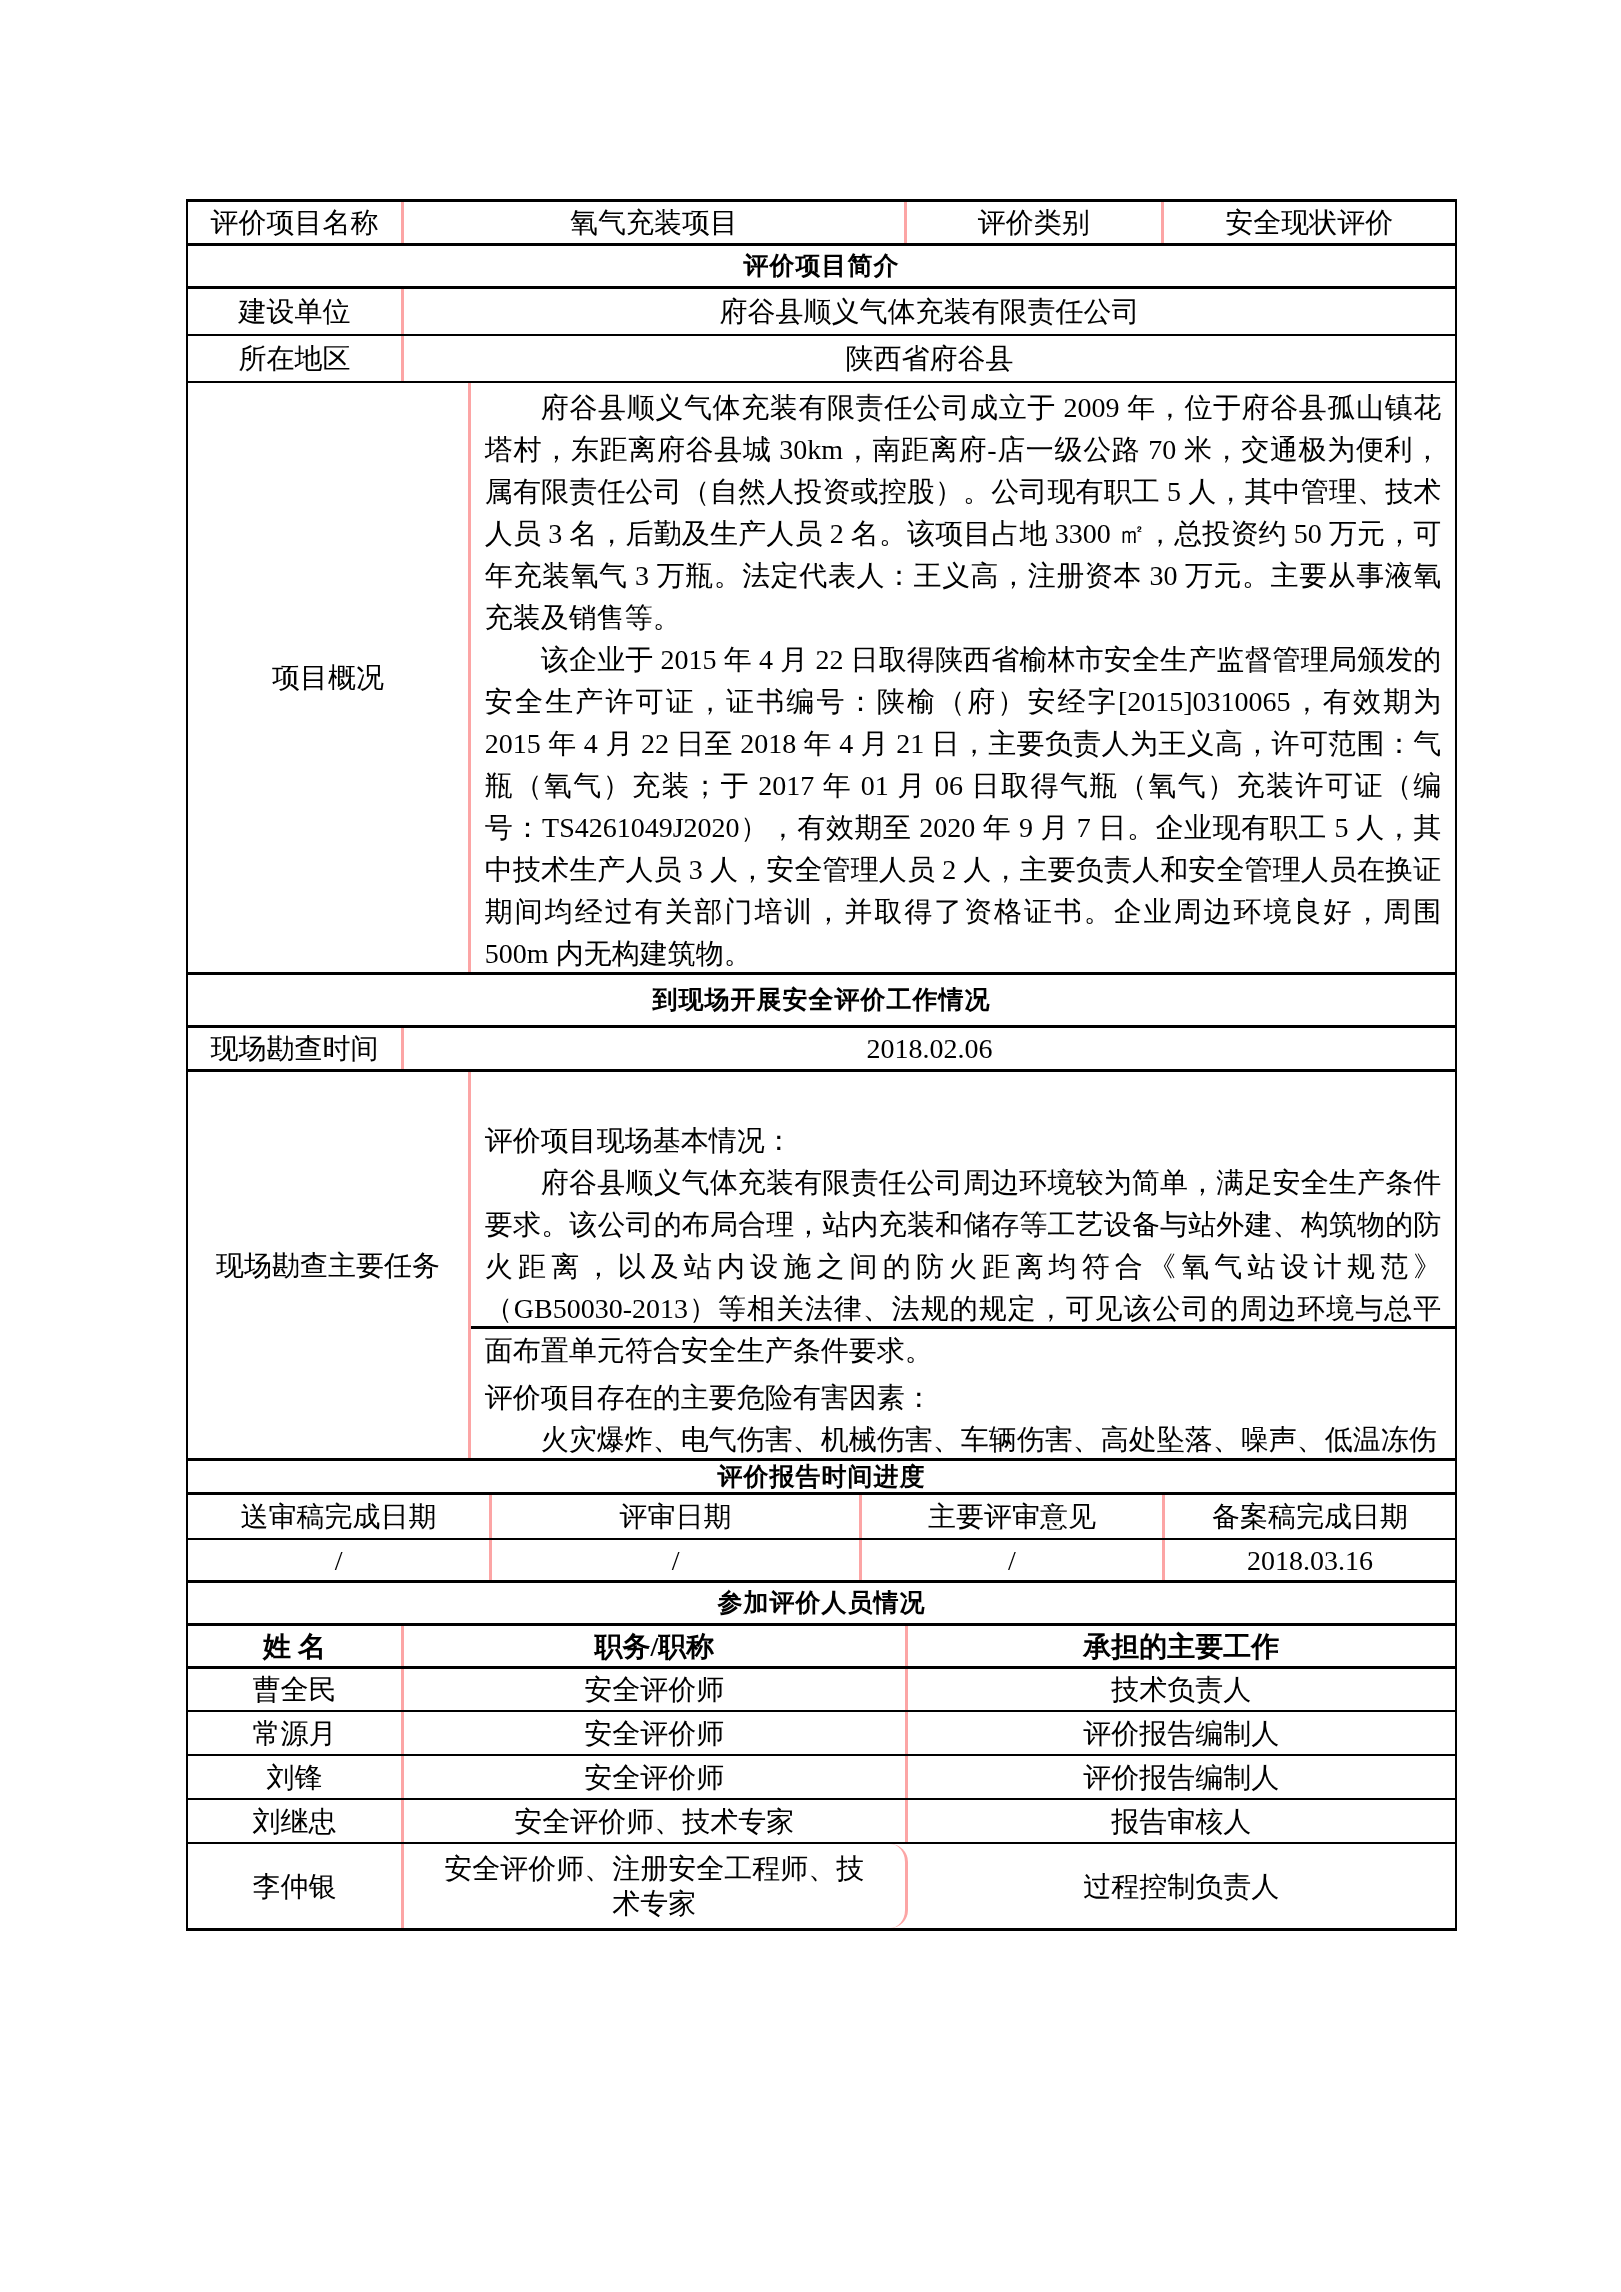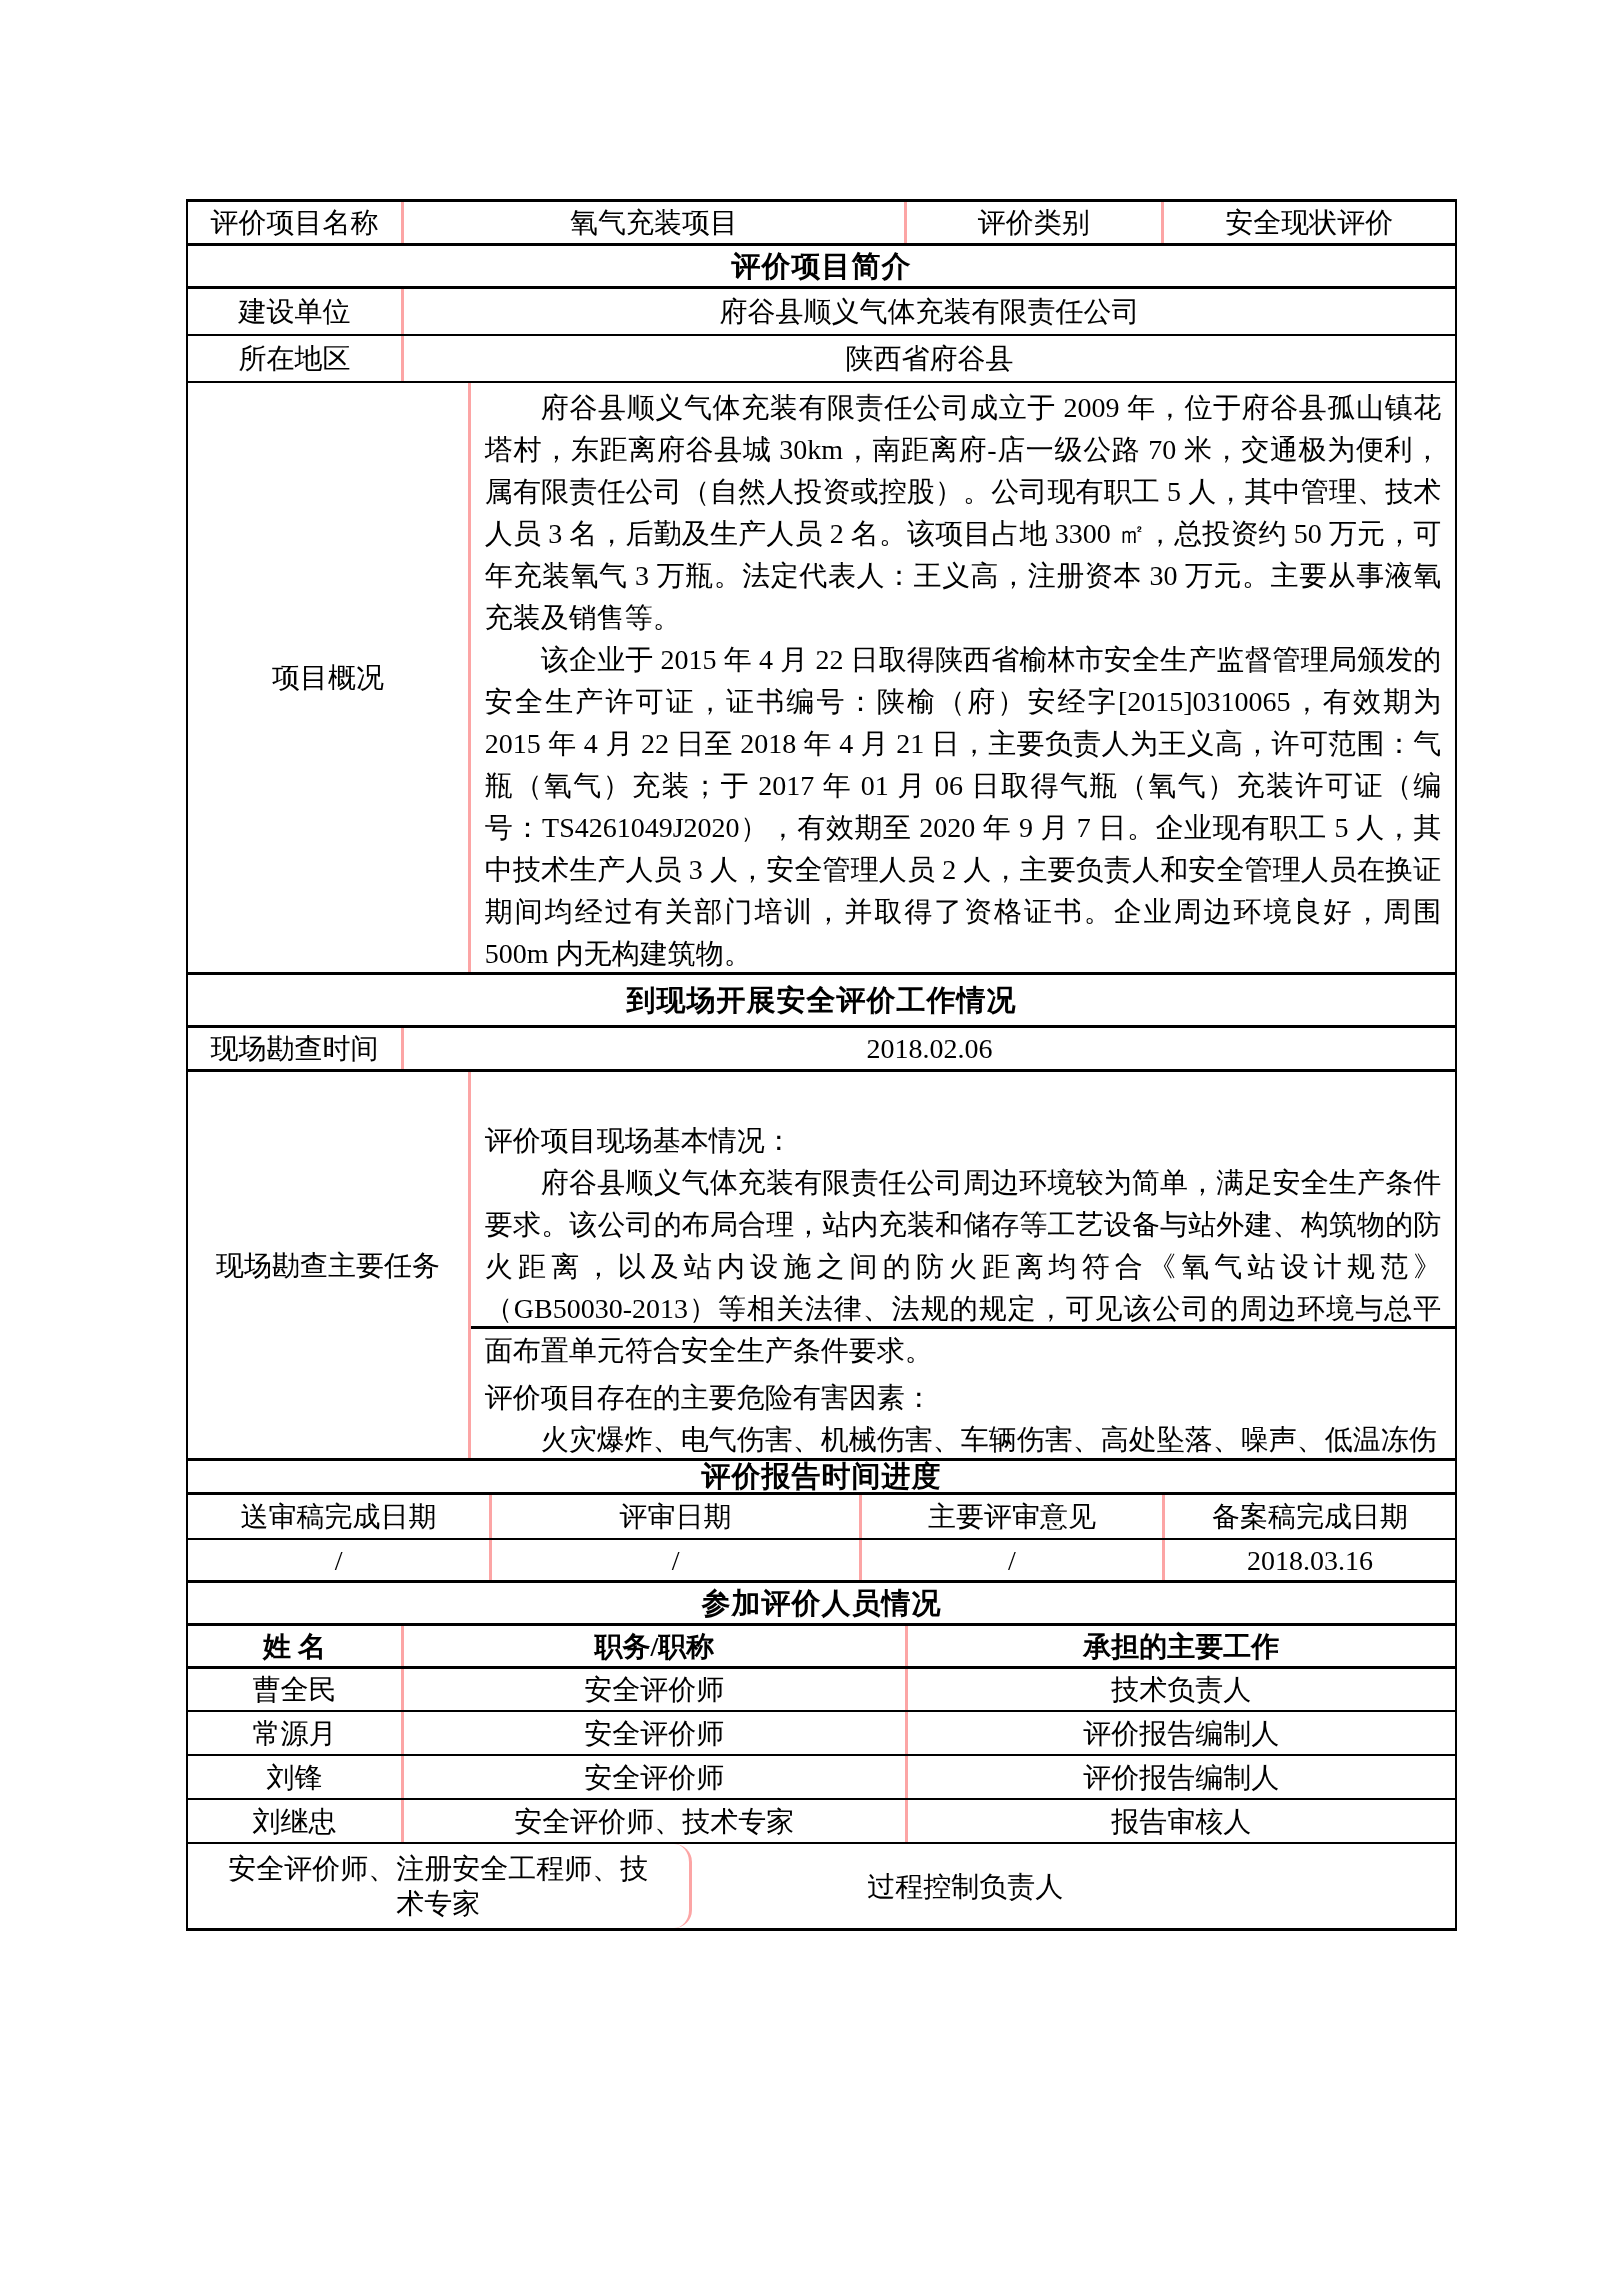--- a/index.html
+++ b/index.html
@@ -17,21 +17,21 @@
   }
   .row{display:flex;border-bottom:2px solid #000;box-sizing:border-box;}
   .row.tb{border-bottom-width:3.9px;}
   .row:last-child{border-bottom:none;}
   .cell{
     box-sizing:border-box;border-right:3px solid #fca5a5;
     display:flex;align-items:center;justify-content:center;
     text-align:center;font-size:28px;overflow:hidden;line-height:1.25;
   }
   .cell:last-child{border-right:none;}
-  .sec{font-weight:bold;font-size:29px;letter-spacing:1px;}
+  .sec{font-weight:bold;font-size:25px;letter-spacing:1px;}
   .hdr{font-weight:bold;}
   .textcell{
     display:block;text-align:justify;
     padding:3.9px 13.7px 0 13.7px;line-height:42px;
   }
   .textcell p{margin:0;text-indent:2em;}
   .textcell p.noindent{text-indent:0;margin-top:44px;}
   .subcol{display:flex;flex-direction:column;align-items:stretch;justify-content:flex-start;padding:0;}
   .sub1{height:257px;border-bottom:3.9px solid #000;box-sizing:border-box;}
   .sub2{flex:1;}
@@ -148,18 +148,19 @@
     <div class="cell cF1">刘锋</div>
     <div class="cell cF2">安全评价师</div>
     <div class="cell cF3">评价报告编制人</div>
   </div>
   <div class="row h45">
     <div class="cell cF1">刘继忠</div>
     <div class="cell cF2">安全评价师、技术专家</div>
     <div class="cell cF3">报告审核人</div>
   </div>
   <div class="row h86">
+    <div class="cell cF1">李仲银</div>
     <div class="cell cF2" style="padding:0 29px;border-radius:18px;">安全评价师、注册安全工程师、技术专家</div>
     <div class="cell cF3">过程控制负责人</div>
   </div>
 
 </div>
 
 
 </body></html>

